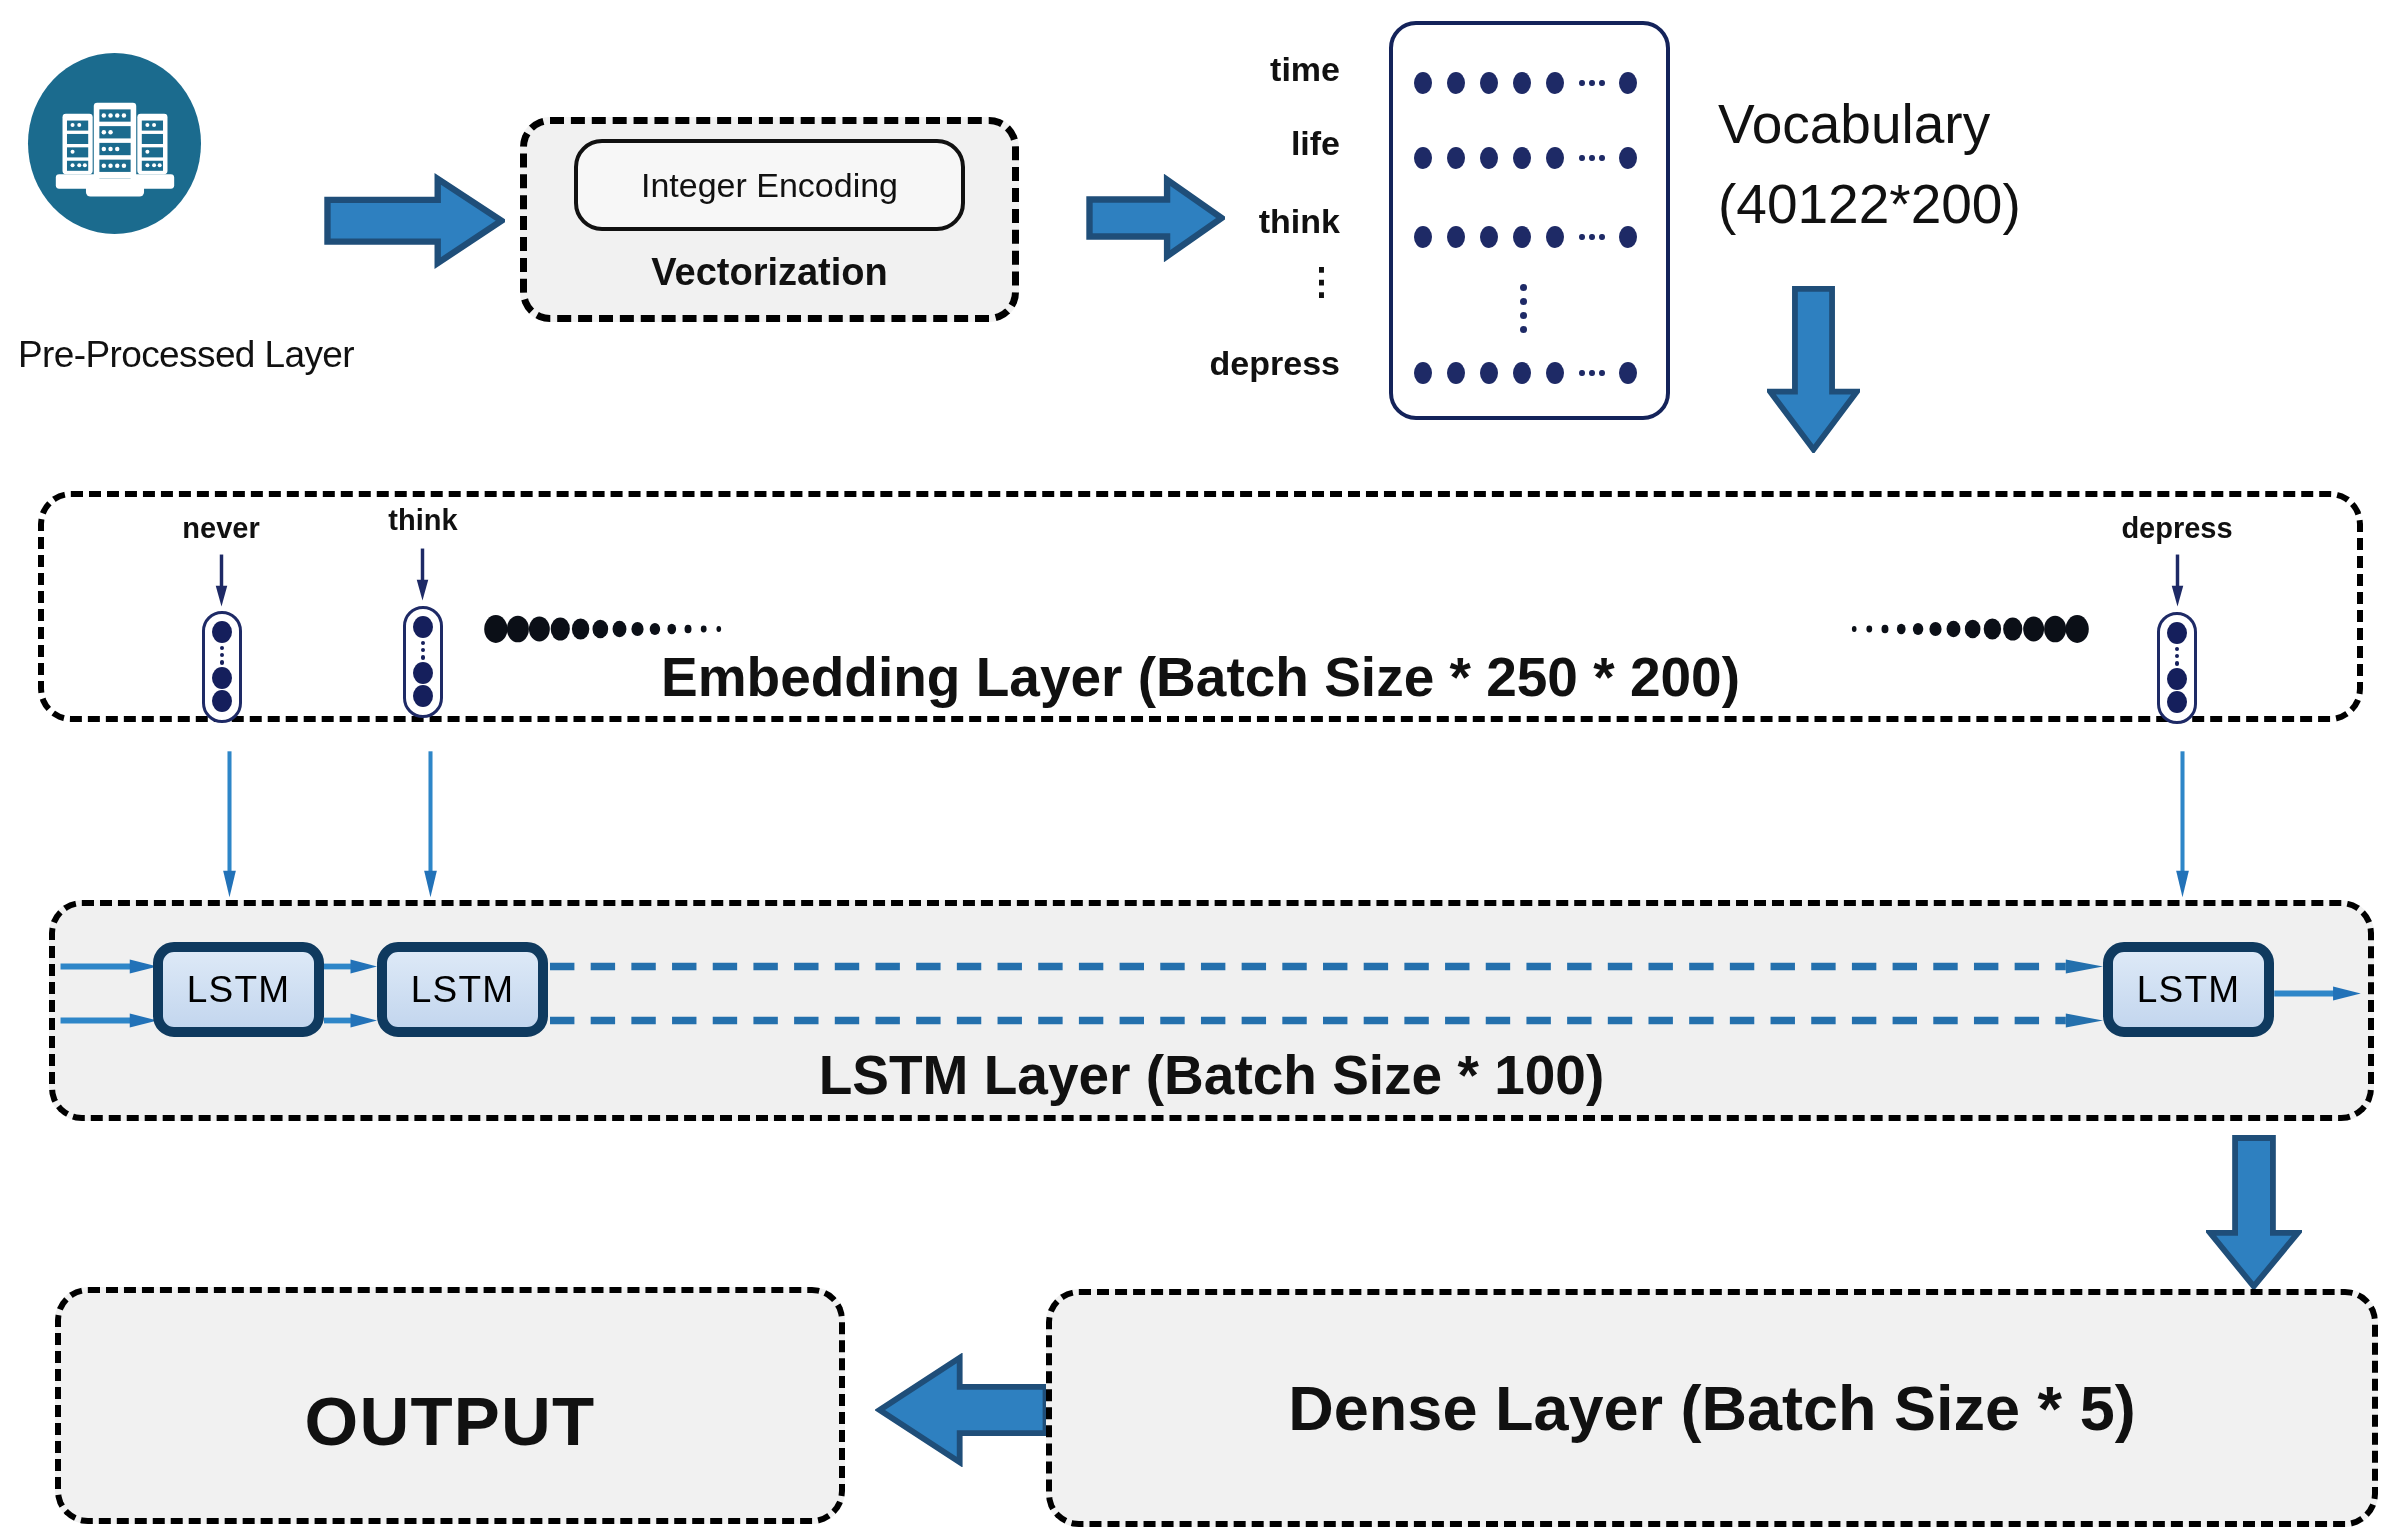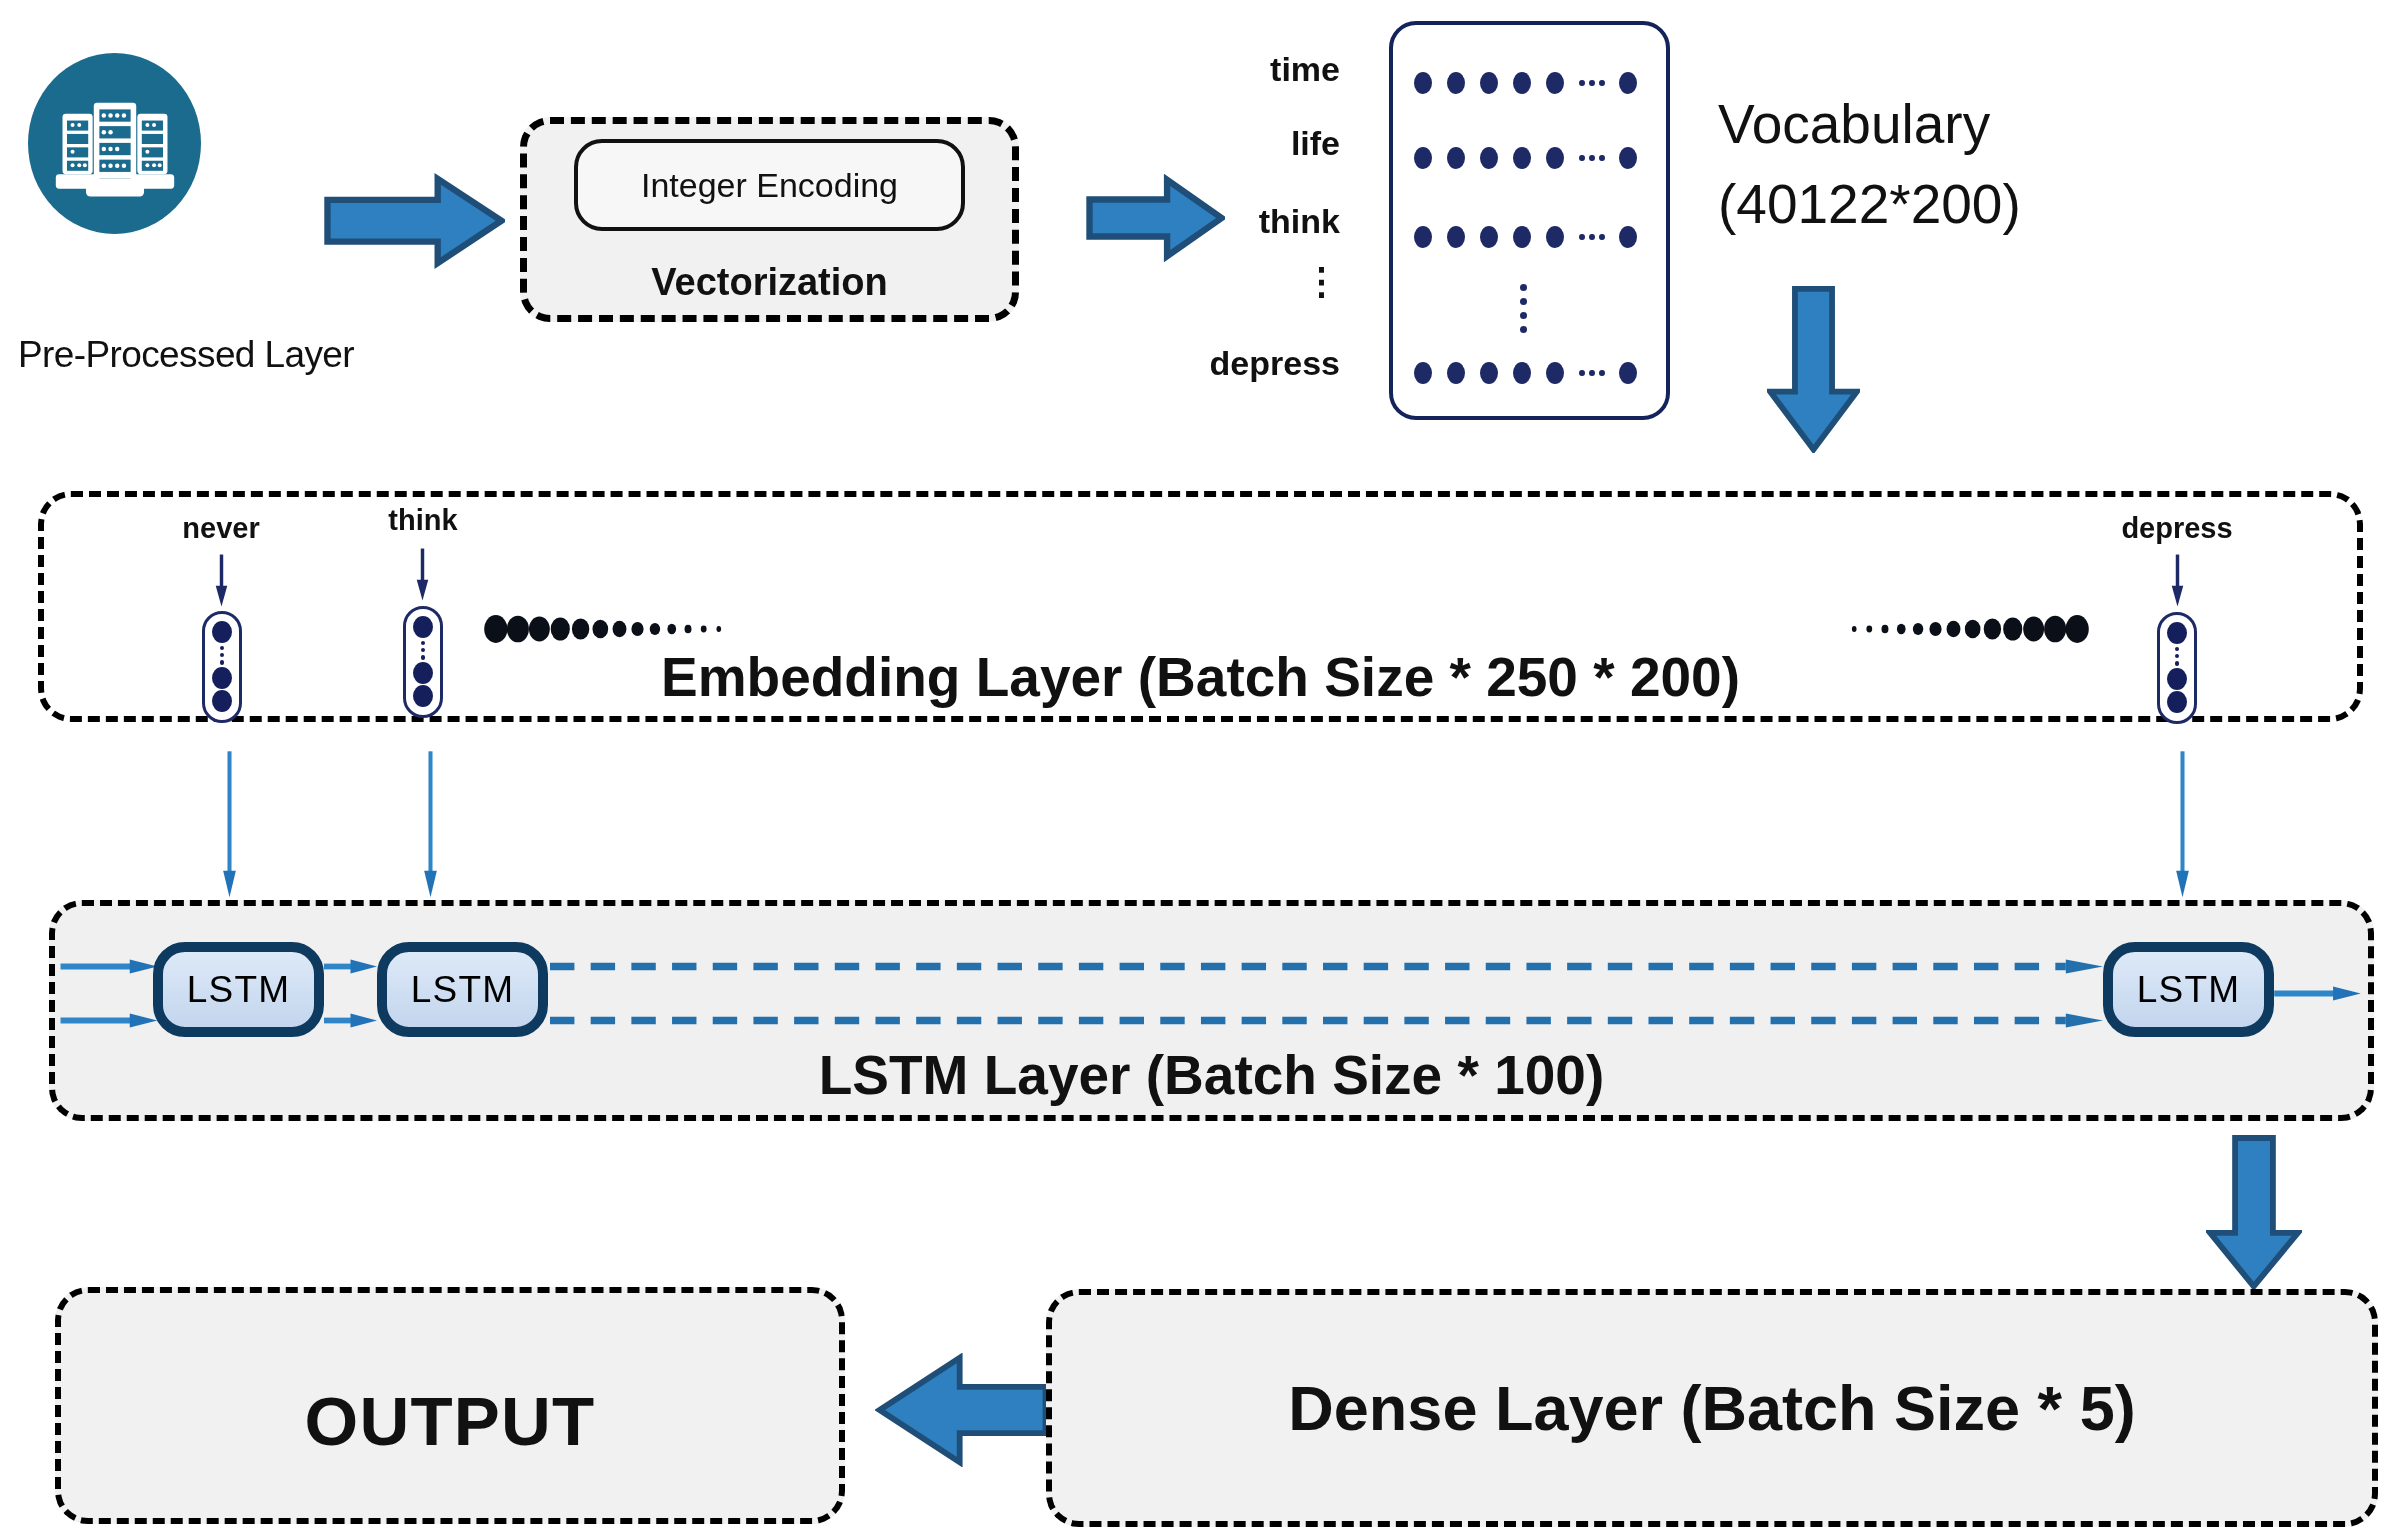--- a/index.html
+++ b/index.html
@@ -13,21 +13,21 @@
               background:#1B6B8E;display:flex;align-items:center;justify-content:center;}
   .pre-label{left:0;top:334px;width:372px;text-align:center;font-size:37px;letter-spacing:-0.6px;}
 
   
   .vect-box{left:520px;top:117px;width:499px;height:205px;background:#F1F1F1;
             border:7px dashed #000;border-radius:30px;display:flex;flex-direction:column;
             align-items:center;padding-top:15px;}
   .vect-inner{width:391px;height:92px;background:#F7F7F7;border:4.1px solid #111;
               border-radius:28px;display:flex;align-items:center;justify-content:center;
               font-size:34px;}
-  .vect-title{margin-top:30px;font-size:38px;font-weight:bold;}
+  .vect-title{margin-top:20px;font-size:38px;font-weight:bold;}
 
   
   .vocab-box{left:1389px;top:21px;width:281px;height:399px;background:#fff;
              border:4.6px solid #14235A;border-radius:27px;}
   .dotrow{position:absolute;left:21px;display:flex;align-items:center;height:25.6px;}
   .vd{width:18px;height:22px;border-radius:50%;background:#1E2A66;margin-right:15px;}
   .vm{width:5.8px;height:6.4px;border-radius:50%;background:#1E2A66;margin-right:4.1px;}
   .vd.last{margin:0 0 0 10.5px;}
   .vstack{position:absolute;display:flex;flex-direction:column;align-items:center;}
   .vstack span{width:7px;height:7px;border-radius:50%;background:#1E2A66;margin:3.5px 0;}
@@ -50,21 +50,21 @@
   .embed-word{font-size:29px;font-weight:bold;text-align:center;width:116px;}
   .pill{width:40px;height:112px;border:3.5px solid #1E2A66;border-radius:25.6px;background:#fff;
         display:flex;flex-direction:column;align-items:center;justify-content:space-between;
         padding:7px 0 8.1px 0;}
   .pill .big{width:20px;height:22px;border-radius:50%;background:#151F5C;}
   .pill .tiny{display:flex;flex-direction:column;align-items:center;}
   .pill .tiny i{width:4.1px;height:4.1px;border-radius:50%;background:#151F5C;margin:1.7px 0;}
 
   
   .lstm-cell{width:171px;height:95px;background:linear-gradient(#DDE9F7,#C3D6EE);
-             border:10px solid #0F3A5F;border-radius:32px;display:flex;align-items:center;
+             border:10px solid #0F3A5F;border-radius:21px;display:flex;align-items:center;
              justify-content:center;font-size:37px;letter-spacing:1.2px;color:#000;}
 </style>
 </head>
 <body>
 
 <div id="canvas">
 
   <div class="abs pre-circle">
     <svg width="134" height="134" viewBox="0 0 120 120">
       <g fill="#fff">

